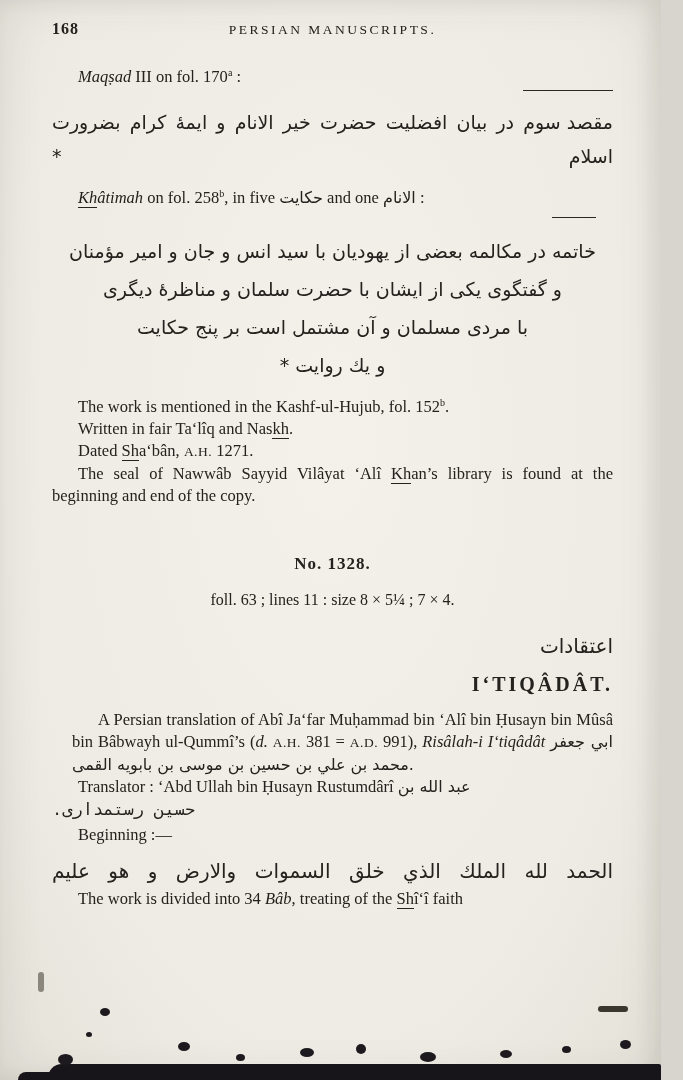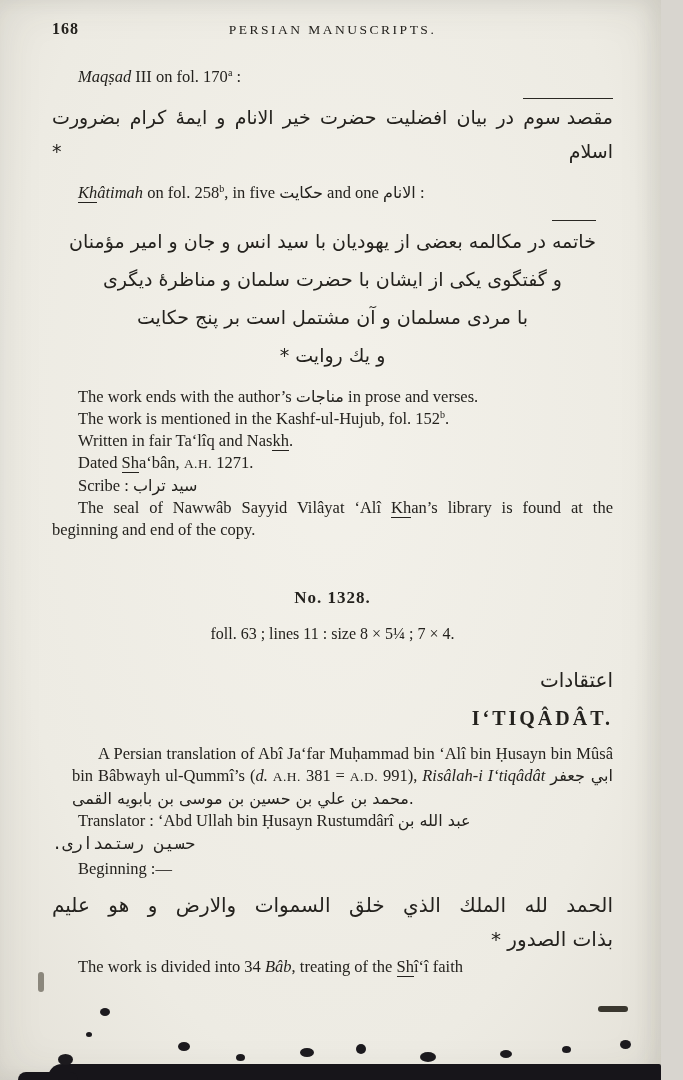--- a/index.html
+++ b/index.html
@@ -28,21 +28,21 @@
   .i { font-style:italic; }
   .u { border-bottom:1px solid #24221e; }
   sup.fol { font-size:10px; vertical-align:super; line-height:0; }
   .sc { font-size:13.5px; letter-spacing:0.5px; }
 
   .arin { font-family:"DejaVu Sans", sans-serif; font-size:16px; }
   .ar { font-family:"DejaVu Sans", sans-serif; direction:rtl; }
 
   .ar-maqsad { font-size:19px; line-height:34px; margin:2px 0 14px 0;
                text-align:justify; -moz-text-align-last:justify; text-align-last:justify; }
-  .overline { display:inline-block; border-top:1.5px solid #2a2823; padding-top:1px;margin-top:8px; }
+  .overline { display:inline-block; border-top:1.5px solid #2a2823; padding-top:14px; }
 
   .khatimah-line { margin-bottom:8px; }
 
   .ar-block { font-size:19px; line-height:38px; text-align:center; margin:4px 0 12px 0; }
 
   .note { margin:0; }
   .entry-number { text-align:center; font-weight:bold; font-size:17px; letter-spacing:1px; margin-top:46px; }
   .collation { text-align:center; font-size:16px; margin-top:14px; }
   .title-ar { text-align:right; font-size:20px; line-height:30px; margin-top:20px; }
   .title { text-align:right; font-weight:bold; font-size:20px; letter-spacing:3px; margin-top:12px; }
@@ -90,50 +90,47 @@
 
     <p class="indent khatimah-line"><span class="i u">Kh</span><span class="i">âtimah</span><span> on fol. 258</span><sup class="fol">b</sup><span>, in five </span><span class="arin">حكايت</span><span> and one </span><span class="arin">الانام</span><span> :</span></p>
 
     <div class="ar ar-block" dir="rtl">
       <div><span class="overline">خاتمه</span><span> در مكالمه بعضى از يهوديان با سيد انس و جان و امير مؤمنان</span></div>
       <div>و گفتگوى يكى از ايشان با حضرت سلمان و مناظرهٔ ديگرى</div>
       <div>با مردى مسلمان و آن مشتمل است بر پنج حكايت</div>
       <div>و يك روايت *</div>
     </div>
 
-    <p class="indent note"><span>The work ends with the author’s </span><span class="arin">مناجات</span><span> in prose and verses.</span></p>
 
     <p class="indent note"><span>The work is mentioned in the Kashf-ul-Hujub, fol. 152</span><sup class="fol">b</sup><span>.</span></p>
 
     <p class="indent note"><span>Written in fair Ta‘lîq and Nas</span><span class="u">kh</span><span>.</span></p>
 
     <p class="indent note"><span>Dated </span><span class="u">Sh</span><span>a‘bân, </span><span class="sc">A.H.</span><span> 1271.</span></p>
 
-    <p class="indent note"><span>Scribe : </span><span class="arin">سيد تراب</span></p>
 
     <p class="indent note just"><span>The seal of Nawwâb Sayyid Vilâyat ‘Alî </span><span class="u">Kh</span><span>an’s library is found at the beginning and end of the copy.</span></p>
 
     <p class="entry-number">No. 1328.</p>
 
     <p class="collation">foll. 63 ; lines 11 : size 8 × 5¼ ; 7 × 4.</p>
 
     <p class="ar title-ar" dir="rtl">اعتقادات</p>
 
     <p class="title">I‘TIQÂDÂT.</p>
 
     <p class="indent just desc"><span>A Persian translation of Abî Ja‘far Muḥammad bin ‘Alî bin Ḥusayn bin Mûsâ bin Bâbwayh ul-Qummî’s (</span><span class="i">d.</span><span> </span><span class="sc">A.H.</span><span> 381 = </span><span class="sc">A.D.</span><span> 991), </span><span class="i">Risâlah-i I‘tiqâdât</span><span> </span><span class="arin">ابي جعفر محمد بن علي بن حسين بن موسى بن بابويه القمى.</span></p>
 
     <p class="indent"><span>Translator : ‘Abd Ullah bin Ḥusayn Rustumdârî </span><span class="arin">عبد الله بن</span></p>
 
     <p class="translator-ar2">حسين رستمدارى.</p>
 
     <p class="indent">Beginning :—</p>
 
     <p class="ar begin-ar1" dir="rtl">الحمد لله الملك الذي خلق السموات والارض و هو عليم</p>
-    <p class="ar begin-ar2" dir="rtl">بذات الصدور *</p>
 
 
     <p class="indent"><span>The work is divided into 34 </span><span class="i">Bâb</span><span>, treating of the </span><span class="u">Sh</span><span>î‘î faith</span></p>
 
   </div>
 
   <div class="scan-band"></div>
   <div class="blob b1"></div>
   <div class="blob b2"></div>
   <div class="blob b3"></div>

